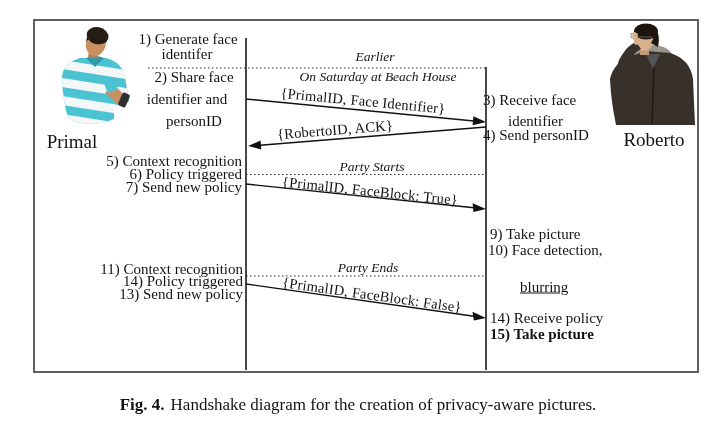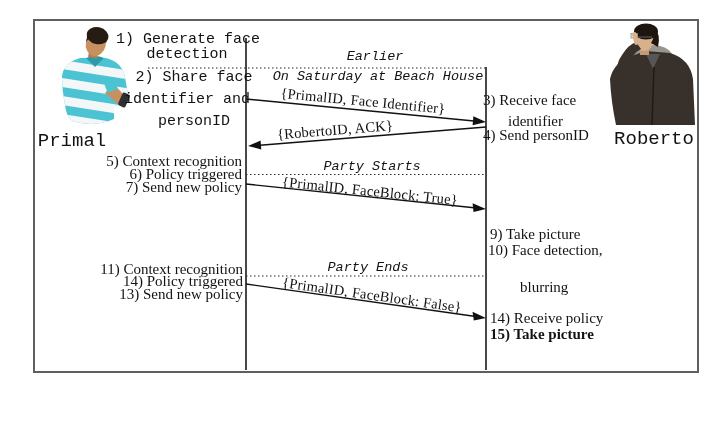--- a/index.html
+++ b/index.html
@@ -6,21 +6,21 @@
   .stage {
     position:relative; width:720px; height:425px; background:#ffffff;
     font-family:"Liberation Serif", serif; color:#111; overflow:hidden;
   }
   .frame {
     position:absolute; left:33px; top:19px; width:666px; height:354px;
     border:2px solid #5f5f5f; box-sizing:border-box; background:#fff;
   }
   svg.layer { position:absolute; left:0; top:0; }
   .t { position:absolute; white-space:nowrap; font-size:15px; line-height:1; color:#131313; }
-  .tc { transform:translate(-50%,-50%);font-family:Liberation Mono, monospace; }
+  .tc { transform:translate(-50%,-50%); }
   .tl { transform:translateY(-50%); }
   .tr { transform:translateY(-50%); }
   .phase { font-style:italic; font-size:13.5px; }
   .msg { font-size:14.5px; letter-spacing:0.2px; }
   .actor { font-size:19px; }
   .caption { font-size:17px; }
   .caption b { font-weight:bold; }
   .caption .cap-text { margin-left:6px; }
 </style>
 </head>
@@ -103,40 +103,43 @@
   <div class="t tc phase" style="left:378px; top:77px;">On Saturday at Beach House</div>
   <div class="t tc phase" style="left:372px; top:167px;">Party Starts</div>
   <div class="t tc phase" style="left:368px; top:268px;">Party Ends</div>
 
   <div class="t msg" style="left:363px; top:101px; transform:translate(-50%,-50%) rotate(5.5deg);">{PrimalID, Face Identifier}</div>
   <div class="t msg" style="left:335px; top:130px; transform:translate(-50%,-50%) rotate(-4.5deg);">{RobertoID, ACK}</div>
   <div class="t msg" style="left:370px; top:191px; transform:translate(-50%,-50%) rotate(6deg);">{PrimalID, FaceBlock: True}</div>
   <div class="t msg" style="left:372px; top:295px; transform:translate(-50%,-50%) rotate(8deg);">{PrimalID, FaceBlock: False}</div>
 
   <div class="t tc" style="left:188px; top:39px;">1) Generate face</div>
-  <div class="t tc" style="left:187px; top:54px;">detection</div>
+  <div class="t tc" style="left:187px; top:54px;">identifer</div>
 
   <div class="t tc" style="left:194px; top:77px;">2) Share face</div>
   <div class="t tc" style="left:187px; top:99px;">identifier and</div>
   <div class="t tc" style="left:194px; top:121px;">personID</div>
 
   <div class="t tr" style="right:478px; top:161px;">5) Context recognition</div>
   <div class="t tr" style="right:478px; top:174px;">6) Policy triggered</div>
   <div class="t tr" style="right:478px; top:187px;">7) Send new policy</div>
 
   <div class="t tr" style="right:477px; top:269px;">11) Context recognition</div>
   <div class="t tr" style="right:477px; top:281px;">14) Policy triggered</div>
   <div class="t tr" style="right:477px; top:294px;">13) Send new policy</div>
 
   <div class="t tl" style="left:483px; top:100px;">3) Receive face</div>
   <div class="t tl" style="left:508px; top:121px;">identifier</div>
   <div class="t tl" style="left:483px; top:135px;">4) Send personID</div>
 
   <div class="t tl" style="left:490px; top:234px;">9) Take picture</div>
 
   <div class="t tl" style="left:488px; top:250px;">10) Face detection,</div>
-  <div class="t tl" style="left:520px; top:287px;">blurring</div>
+  <div class="t tl" style="left:520px; top:287px;text-decoration:underline;">blurring</div>
 
   <div class="t tl" style="left:490px; top:318px;">14) Receive policy</div>
   <div class="t tl" style="left:490px; top:334px;font-weight:bold;">15) Take picture</div>
 
+  <div class="t tc caption" style="left:358px; top:404px;">
+    <b>Fig. 4.</b><span class="cap-text">Handshake diagram for the creation of privacy-aware pictures.</span>
+  </div>
 
 </div>
 
 </body></html>

